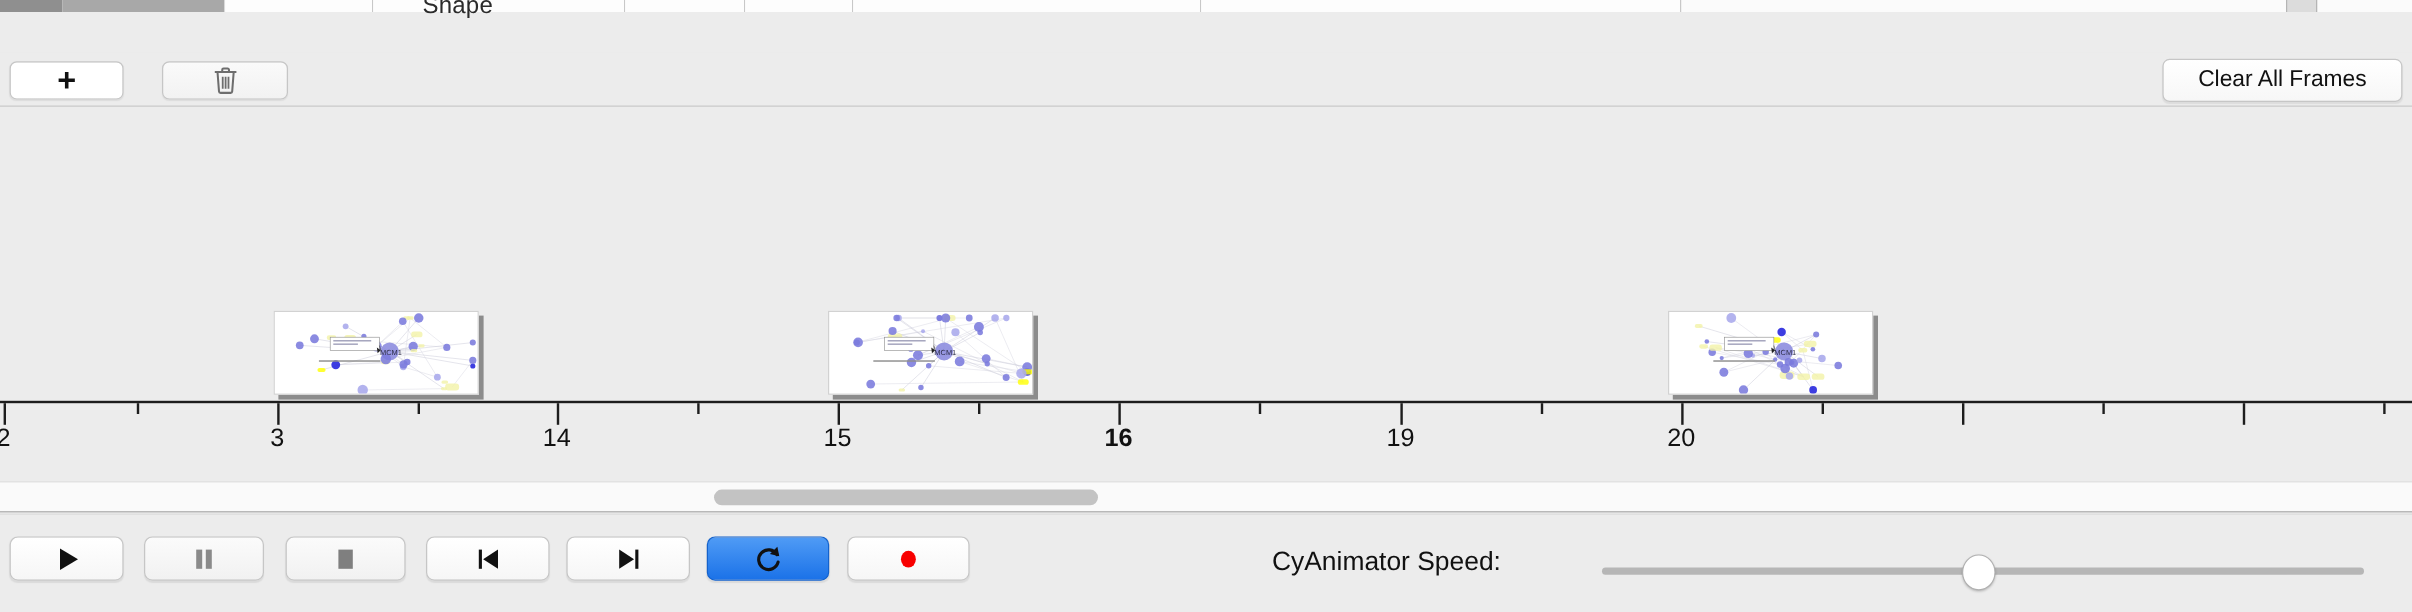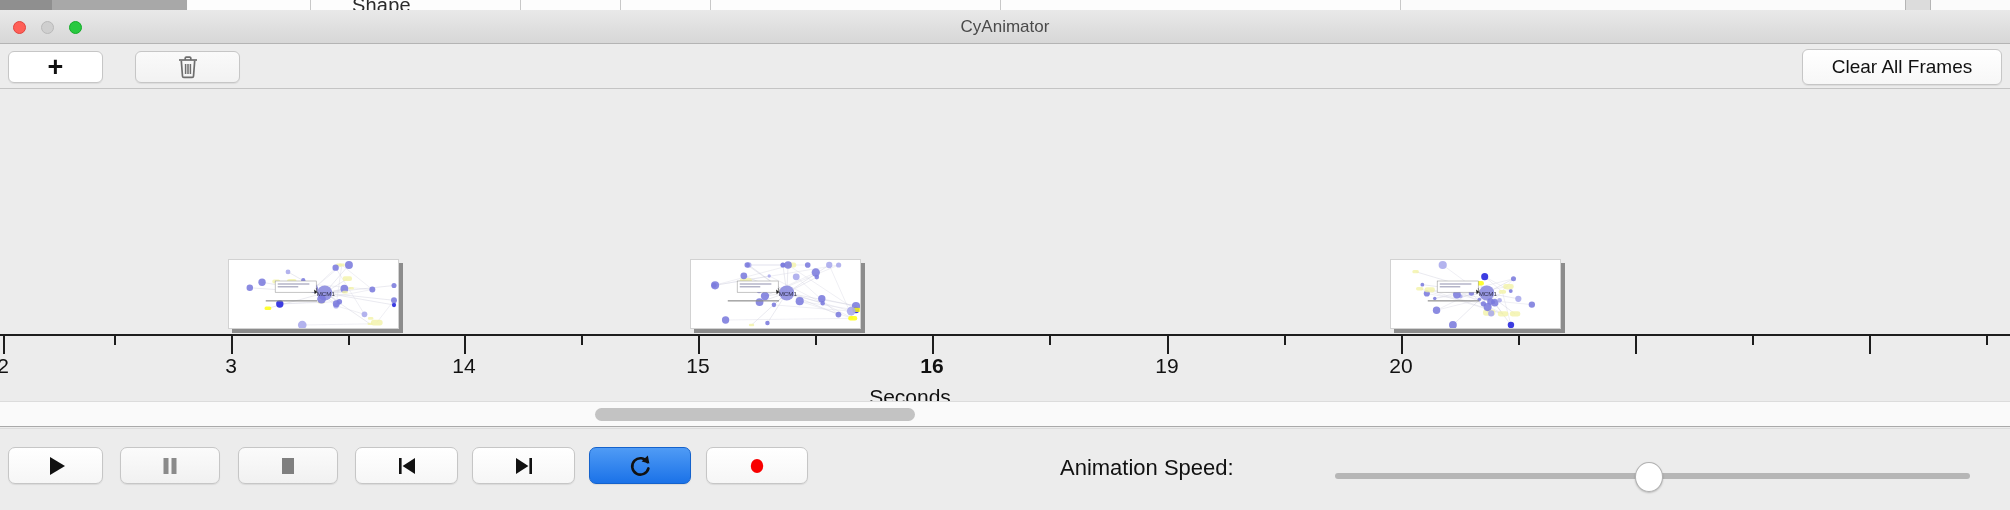--- a/index.html
+++ b/index.html
@@ -144,26 +144,20 @@
     <div class="bg-cell" style="left:188px;width:123px;"></div>
     <div class="bg-cell" style="left:311px;width:210px;"></div>
     <div class="bg-cell" style="left:521px;width:100px;"></div>
     <div class="bg-cell" style="left:621px;width:90px;"></div>
     <div class="bg-cell" style="left:711px;width:290px;"></div>
     <div class="bg-cell" style="left:1001px;width:400px;"></div>
     <div class="bg-arrow" style="left:1905px;"></div>
     <div class="bg-shape-text">Shape</div>
   </div>
 
-  <div class="titlebar">
-    <div class="traffic tl-close"></div>
-    <div class="traffic tl-min"></div>
-    <div class="traffic tl-max"></div>
-    <div class="win-title">CyAnimator</div>
-  </div>
 
   <div class="toolbar">
     <div class="btn btn-add">
       <span class="plus">+</span>
     </div>
     <div class="btn btn-del">
       <svg class="ico" width="22" height="24" viewBox="0 0 22 24">
         <path d="M2 5 h18" stroke="#6e6e6e" stroke-width="1.7" fill="none"></path>
         <path d="M8.2 5 V3.2 a1.1 1.1 0 0 1 1.1-1.1 h3.4 a1.1 1.1 0 0 1 1.1 1.1 V5" stroke="#6e6e6e" stroke-width="1.7" fill="none"></path>
         <path d="M4.3 5.6 L5.5 21.2 a1.3 1.3 0 0 0 1.3 1.2 h8.4 a1.3 1.3 0 0 0 1.3-1.2 L17.7 5.6" stroke="#6e6e6e" stroke-width="1.7" fill="none"></path>
@@ -450,23 +444,20 @@
       </div>
     <div id="ticklabels-host">
         <div class="ticklabel" style="left: 3px;">2</div>
         <div class="ticklabel" style="left: 231px;">3</div>
         <div class="ticklabel" style="left: 464px;">14</div>
         <div class="ticklabel" style="left: 698px;">15</div>
         <div class="ticklabel" style="left: 932px; font-weight: bold;">16</div>
         <div class="ticklabel" style="left: 1167px;">19</div>
         <div class="ticklabel" style="left: 1401px;">20</div>
       </div>
-    <div class="axis-title">
-      <span>Seconds</span>
-    </div>
   </div>
 
   <div class="scrollbar">
     <div class="sb-thumb"></div>
   </div>
 
   <div class="ctrlbar">
     <div id="ctrl-host">
         <div class="cbtn" style="left: 8px; width: 95px;">
           <span>
@@ -515,18 +506,18 @@
           </span>
         </div>
         <div class="cbtn" style="left: 706px; width: 102px;">
           <span>
             <svg class="ico" width="24" height="24" viewBox="0 0 24 24">
               <ellipse cx="12" cy="12" rx="6.2" ry="7" fill="#f80000"></ellipse>
             </svg>
           </span>
         </div>
       </div>
-    <div class="speed-label">Animation Speed:</div>
+    <div class="speed-label">CyAnimator Speed:</div>
     <div class="slider-track"></div>
     <div class="slider-thumb"></div>
   </div>
 
 </div>
 
 </body></html>

